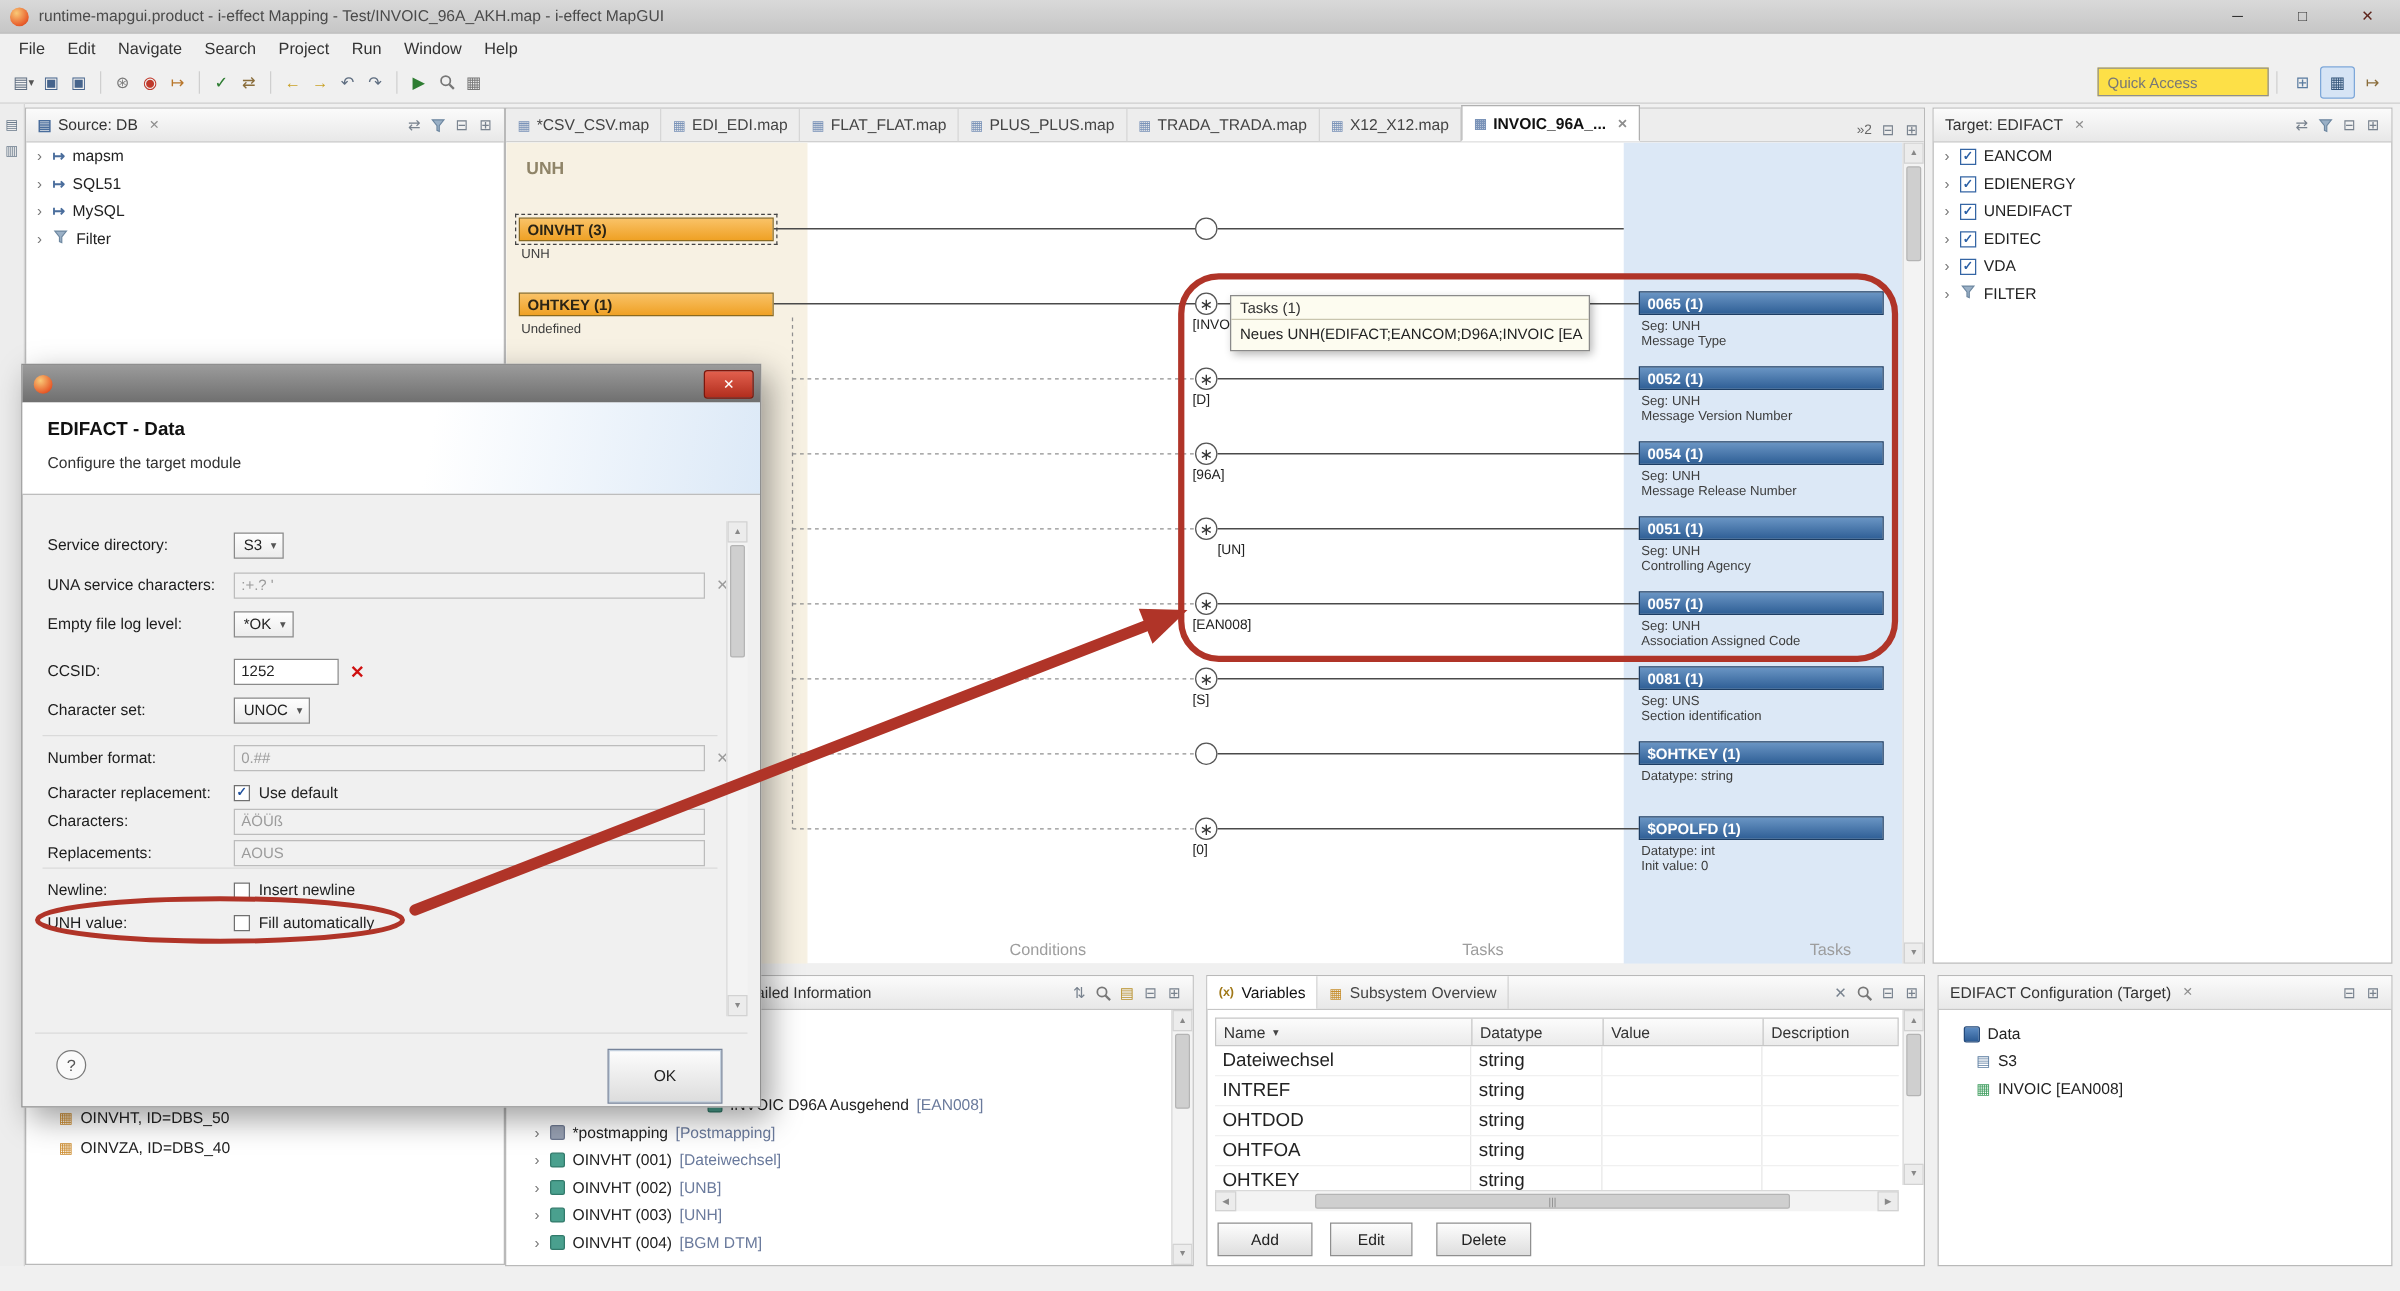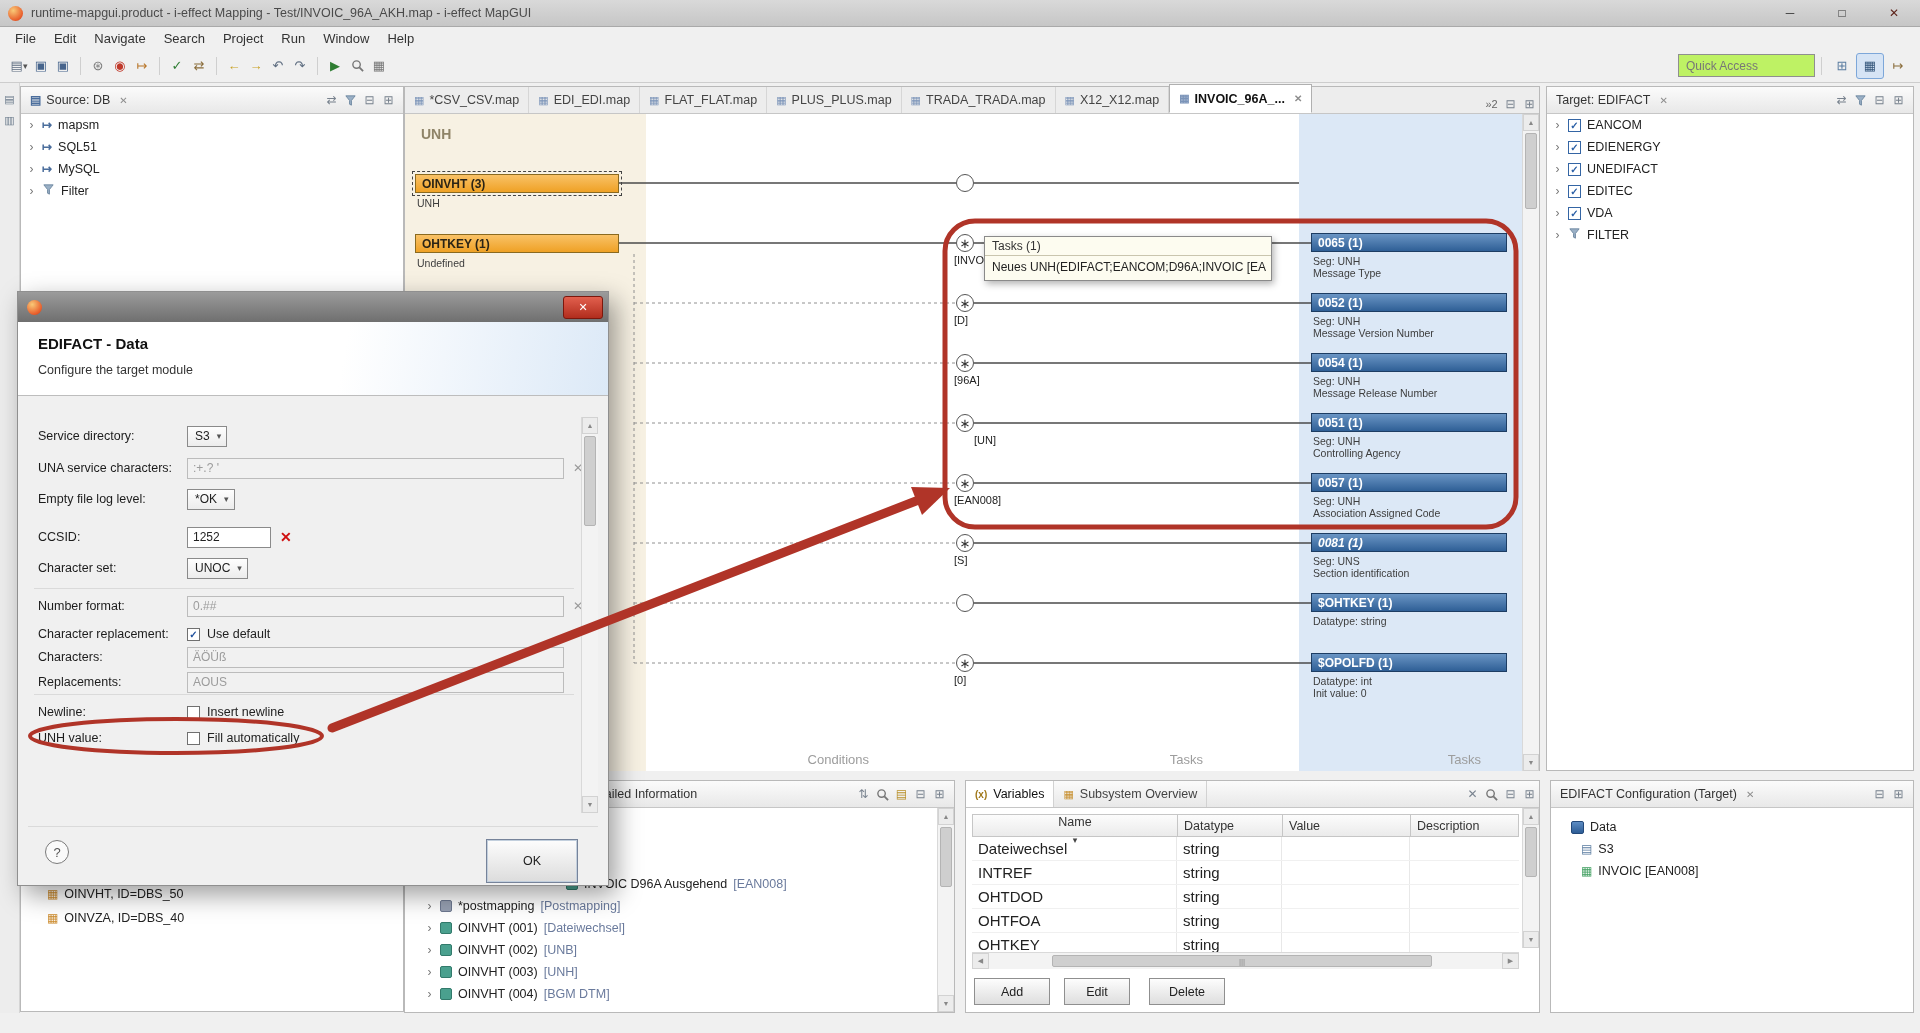--- a/index.html
+++ b/index.html
@@ -13,21 +13,21 @@
            background:radial-gradient(circle at 35% 30%,#f9c977,#e85c2a 70%,#b23a14);}
   .wtitle{color:#4a4a4a;font-size:12.5px;}
   .winbtn{width:52px;height:26px;display:flex;align-items:center;justify-content:center;color:#333;font-size:12px;}
   .winbtn.close{color:#5e241b;}
   .menubar{left:0;top:27px;width:1920px;height:22px;background:#f0f0f0;display:flex;align-items:center;padding-left:6px;box-sizing:border-box;}
   .mitem{padding:2px 9px;color:#333;}
   .toolbar{left:0;top:49px;width:1920px;height:34px;background:#f0f0f0;border-bottom:1px solid #cdcdcd;
            display:flex;align-items:center;padding:0 8px;box-sizing:border-box;}
   .tbi{min-width:20px;height:20px;display:flex;align-items:center;justify-content:center;font-size:13px;color:#5e6d80;margin:0 1px;}
   .tbsep{width:1px;height:18px;background:#cfcfcf;margin:0 6px;}
-  .qa{width:128px;height:21px;border:1px solid #8f8f8f;background:#bef264;color:#777;font-size:12px;
+  .qa{width:128px;height:21px;border:1px solid #8f8f8f;background:#fde047;color:#777;font-size:12px;
       display:flex;align-items:center;padding-left:7px;}
   .perspbtn{width:26px;height:24px;display:flex;align-items:center;justify-content:center;border:1px solid transparent;border-radius:3px;}
   .perspbtn.active{background:#d6e4f5;border-color:#7da7d9;}
   
   .view{position:absolute;background:#fff;border:1px solid #b9b9b9;box-sizing:border-box;}
   .vh{height:27px;background:linear-gradient(#fbfbfb,#e8e8e8);border-bottom:1px solid #c6c6c6;
       display:flex;align-items:center;padding:0 5px;font-size:12.5px;color:#333;box-sizing:border-box;}
   .vh .spacer{flex:1;}
   .hicon{width:19px;height:19px;display:flex;align-items:center;justify-content:center;color:#78828e;font-size:12px;}
   .xclose{color:#8d8d8d;font-size:10px;margin-left:4px;}
@@ -392,21 +392,21 @@
       <div class="tgtbox" style="left:906px;top:299px;">
           <span>0051 (1)</span>
         </div>
       <span class="subl" style="left:908px;top:321px;">Seg: UNH</span>
       <span class="subl" style="left:908px;top:333px;">Controlling Agency</span>
       <div class="tgtbox" style="left:906px;top:359px;">
           <span>0057 (1)</span>
         </div>
       <span class="subl" style="left:908px;top:381px;">Seg: UNH</span>
       <span class="subl" style="left:908px;top:393px;">Association Assigned Code</span>
-      <div class="tgtbox" style="left:906px;top:419px;font-style:italic;">
+      <div class="tgtbox" style="left:906px;top:419px;">
           <span>0081 (1)</span>
         </div>
       <span class="subl" style="left:908px;top:441px;">Seg: UNS</span>
       <span class="subl" style="left:908px;top:453px;">Section identification</span>
       <div class="tgtbox" style="left:906px;top:479px;">
           <span>$OHTKEY (1)</span>
         </div>
       <span class="subl" style="left:908px;top:501px;">Datatype: string</span>
       <div class="tgtbox" style="left:906px;top:539px;">
           <span>$OPOLFD (1)</span>
@@ -562,21 +562,21 @@
             <circle cx="6" cy="6" r="4" fill="none" stroke="#777" stroke-width="1.5"></circle>
             <line x1="9" y1="9" x2="13" y2="13" stroke="#777" stroke-width="2"></line>
           </svg>
         </span>
       <span class="hicon">⊟</span>
       <span class="hicon">⊞</span>
     </div>
     <div style="position:relative;height:204px;overflow:hidden;">
       <div class="abs" style="left:6px;top:6px;width:547px;">
         <div class="vt-head">
-          <span class="c" style="width:205px;flex-direction:column;">
+          <span class="c" style="width:205px;">
               <span>Name</span>
               <span style="font-size:9px;color:#444">▾</span>
             </span>
           <span class="c" style="width:105px;">
               <span>Datatype</span>
             </span>
           <span class="c" style="width:128px;">
               <span>Value</span>
             </span>
           <span class="c" style="flex:1;border-right:none;">

